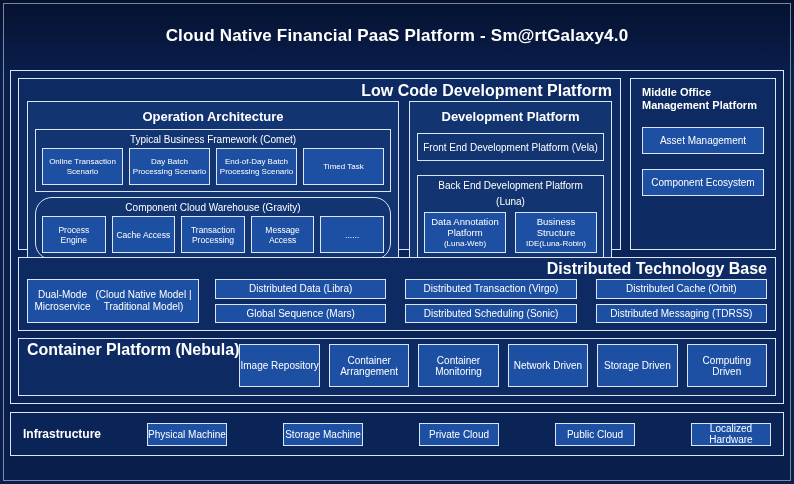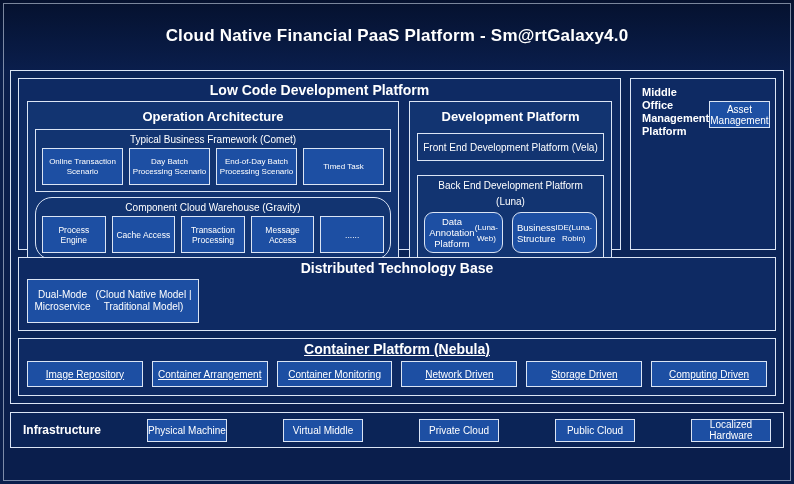--- a/index.html
+++ b/index.html
@@ -32,21 +32,21 @@
     padding: 7px;
     display: flex; flex-direction: column; gap: 7px;
   }
   .panel {
     border: 1px solid var(--border, #dbe5f5);
     background: var(--bg-panel, #0e2a63);
   }
   .top-row { display: flex; gap: 9px; height: 172px; }
 
   .low-code { flex: 1; display: flex; flex-direction: column; padding: 3px 8px 8px; }
-  .panel-title { font-size: 14px; font-weight: 700; text-align: center; line-height: 17px; }
+  .panel-title { font-size: 16px; font-weight: 700; text-align: right; line-height: 17px; }
   .low-code-body { flex: 1; display: flex; gap: 10px; margin-top: 2px; }
 
   .subpanel {
     border: 1px solid var(--border, #dbe5f5);
     background: var(--bg-sub, #123471);
     padding: 3px 7px 7px;
     display: flex; flex-direction: column;
   }
   .op-arch { width: 372px; }
   .dev { flex: 1; }
@@ -71,45 +71,45 @@
   .gravity-row .mini { font-size: 8.5px; line-height: 10px; }
 
   .vela {
     height: 28px; margin-top: 4px;
     border: 1px solid var(--border, #dbe5f5);
     display: flex; align-items: center; justify-content: center;
     font-size: 10px; text-align: center;
   }
   .luna { margin-top: 14px; flex: 1; }
   .luna-row { display: flex; gap: 9px; flex: 1; margin-top: 2px; }
-  .luna-box { flex: 1; flex-direction: row; padding: 3px 4px; border-radius: 9px; }
+  .luna-box { flex: 1; flex-direction: column; padding: 3px 4px; }
   .luna-label { font-size: 9.5px; line-height: 11px; display: block; }
   .luna-sub { font-size: 8px; line-height: 11px; display: block; }
 
-  .middle-office { width: 146px; padding: 7px 11px; display: flex; flex-direction: row; }
+  .middle-office { width: 146px; padding: 7px 11px; display: flex; flex-direction: column; }
   .mo-title { font-size: 11px; font-weight: 700; line-height: 13px; text-align: left; }
   .mo-box { height: 27px; font-size: 10px; margin-top: 15px; }
 
   .dist { height: 74px; padding: 2px 8px 7px; display: flex; flex-direction: column; }
   .dist-body { flex: 1; display: flex; gap: 16px; margin-top: 2px; }
   .dual { width: 172px; flex-direction: row; font-size: 10px; line-height: 12px; padding: 4px; }
   .dist-grid {
     flex: 1; display: grid;
     grid-template-columns: repeat(3, 1fr);
     column-gap: 19px; row-gap: 5px;
   }
   .dist-box { font-size: 10px; }
 
-  .cont { flex: 1; padding: 2px 8px 8px; display: flex; flex-direction: column; text-decoration: underline; }
+  .cont { flex: 1; padding: 2px 8px 8px; display: flex; flex-direction: row; }
   .cont-row { flex: 1; display: flex; gap: 9px; margin-top: 3px; }
   .cont-box { flex: 1; font-size: 10px; }
 
   .infra {
     margin: 8px 10px 0;
-    height: 36px;
+    height: 44px;
     border: 1px solid var(--border, #dbe5f5);
     background: var(--bg-main, #0b2457);
     display: flex; align-items: center;
     padding: 15px 12px;
   }
   .infra-title { font-size: 12px; font-weight: 700; width: 80px; }
   .infra-row { flex: 1; display: flex; gap: 12px; }
   .infra-box { flex: 1; height: 23px; font-size: 10px; margin-left: 44px; }
 </style>
 </head>
@@ -169,30 +169,39 @@
             </div>
           </div>
         </section>
 
       </div>
     </section>
 
     <section class="panel middle-office">
       <div class="mo-title">Middle Office Management Platform</div>
       <div class="leaf mo-box">Asset Management</div>
+      <div class="leaf mo-box">Component Ecosystem</div>
     </section>
 
   </div>
 
   <section class="panel dist">
     <div class="panel-title">Distributed Technology Base</div>
     <div class="dist-body">
       <div class="leaf dual">
         <span>Dual-Mode Microservice</span>
         <span>(Cloud Native Model | Traditional Model)</span>
+      </div>
+      <div class="dist-grid">
+        <div class="leaf dist-box">Distributed Data (Libra)</div>
+        <div class="leaf dist-box">Distributed Transaction (Virgo)</div>
+        <div class="leaf dist-box">Distributed Cache (Orbit)</div>
+        <div class="leaf dist-box">Global Sequence (Mars)</div>
+        <div class="leaf dist-box">Distributed Scheduling (Sonic)</div>
+        <div class="leaf dist-box">Distributed Messaging (TDRSS)</div>
       </div>
     </div>
   </section>
 
   <section class="panel cont">
     <div class="panel-title">Container Platform (Nebula)</div>
     <div class="cont-row">
       <div class="leaf cont-box">Image Repository</div>
       <div class="leaf cont-box">Container Arrangement</div>
       <div class="leaf cont-box">Container Monitoring</div>
@@ -201,18 +210,18 @@
       <div class="leaf cont-box">Computing Driven</div>
     </div>
   </section>
 
 </div>
 
 <section class="infra">
   <div class="infra-title">Infrastructure</div>
   <div class="infra-row">
     <div class="leaf infra-box">Physical Machine</div>
-    <div class="leaf infra-box">Virtual Middle</div>
+    <div class="leaf infra-box">Storage Machine</div>
     <div class="leaf infra-box">Private Cloud</div>
     <div class="leaf infra-box">Public Cloud</div>
     <div class="leaf infra-box">Localized Hardware</div>
   </div>
 </section>
 
 </body></html>

